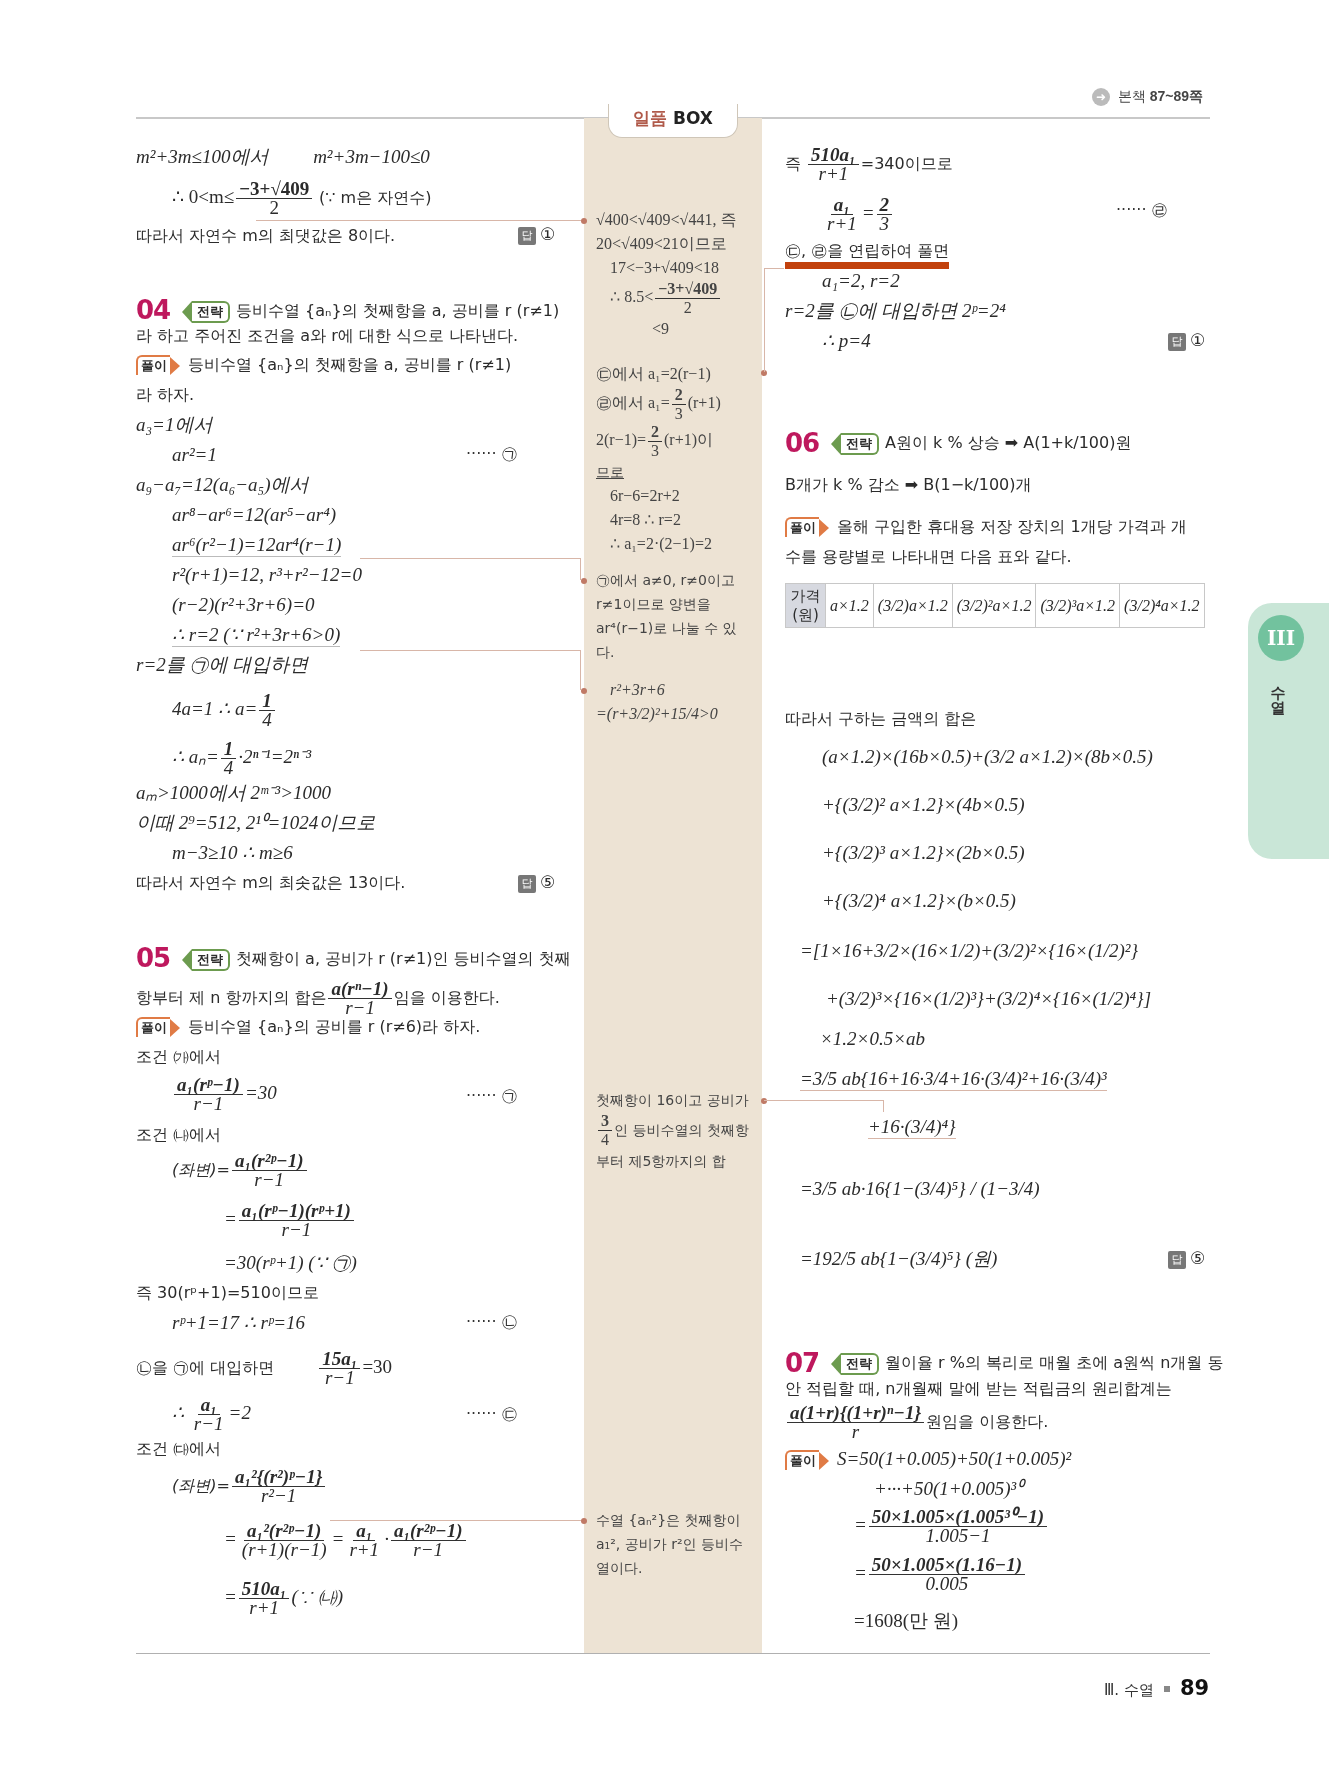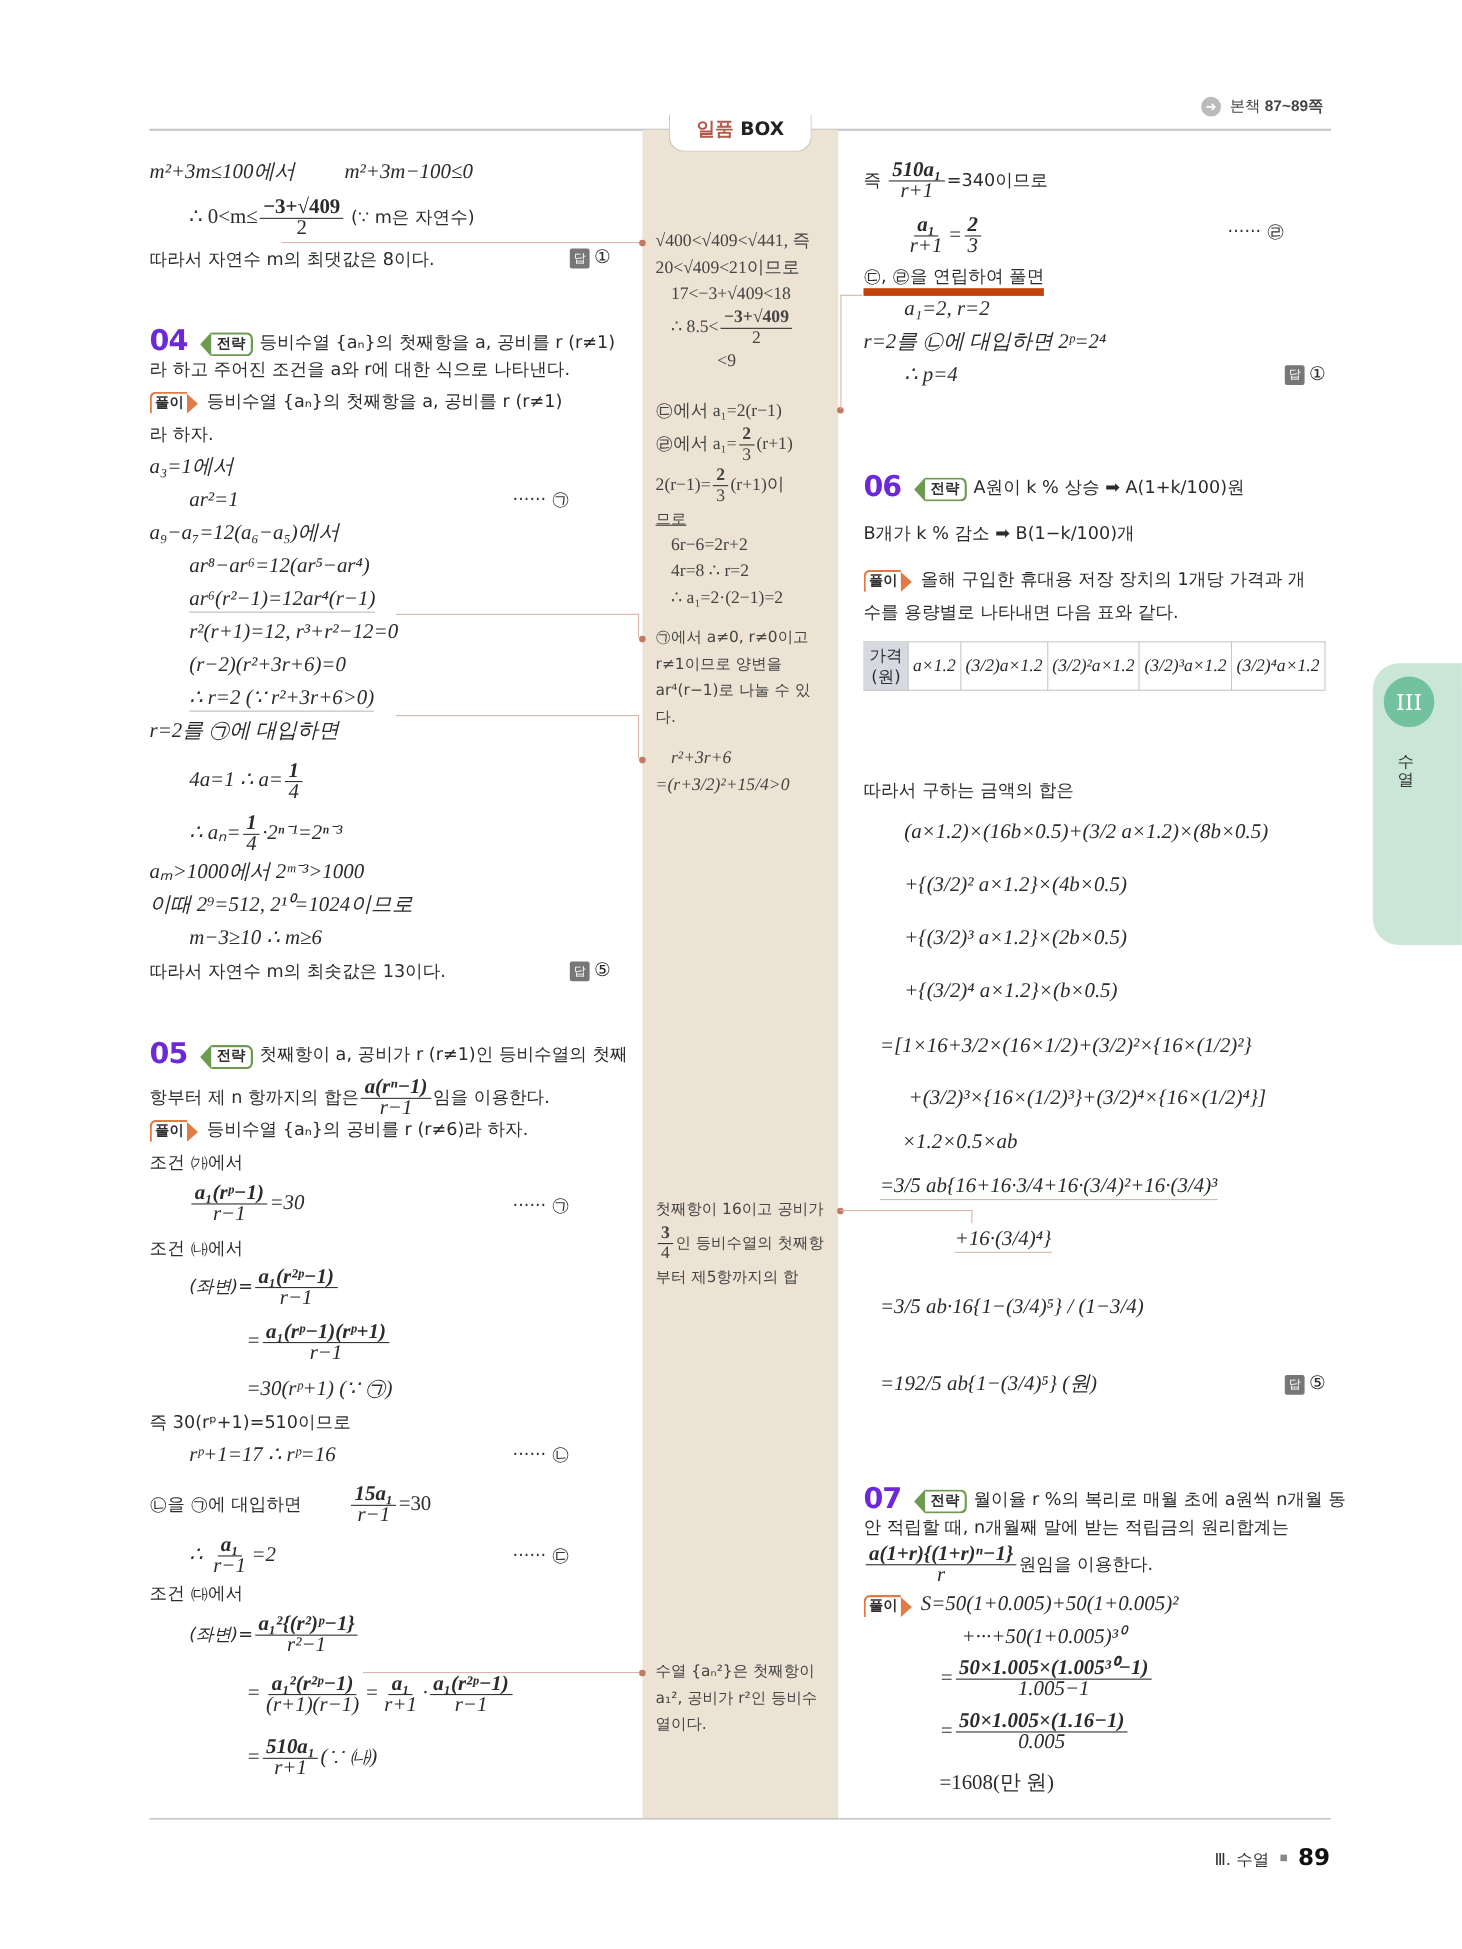--- a/index.html
+++ b/index.html
@@ -19,21 +19,21 @@
   #topline { left: 136px; top: 117px; width: 1074px; height: 2px; background: #c8c8c8; }
   #boxcol { left: 584px; top: 118px; width: 178px; height: 1535px; background: #ede3d4; }
   #boxtab { left: 608px; top: 104px; width: 130px; height: 34px; background: #fff; border: 1px solid #cfc6b8; border-top: none; border-radius: 0 0 14px 14px; text-align: center; font-family: "DejaVu Sans", sans-serif; font-weight: bold; font-size: 17px; line-height: 28px; }
   #boxtab .red { color: #b05a4a; }
   #boxtab .blk { color: #222; }
   #ref { left: 1092px; top: 88px; font-family: Liberation Sans, sans-serif; font-size: 14px; color: #444; white-space: nowrap; }
   #ref .arrow { display: inline-block; width: 18px; height: 18px; border-radius: 50%; background: #bbb; color: #fff; font-size: 12px; text-align: center; line-height: 18px; margin-right: 4px; }
   #ref b { font-weight: bold; }
 
   
-  .pnum { position: absolute; font-family: "DejaVu Sans", sans-serif; font-weight: bold; font-size: 26px; color: #6d28d9; letter-spacing: -1px; }
+  .pnum { position: absolute; font-family: "DejaVu Sans", sans-serif; font-weight: bold; font-size: 26px; color: #be185d; letter-spacing: -1px; }
   .badge-strat { display: inline-block; font-family: "DejaVu Sans", sans-serif; font-size: 13px; font-weight: bold; color: #2e2e2e; border: 2px solid #6c9b4f; border-left: none; border-radius: 0 6px 6px 0; padding: 0 5px 0 5px; line-height: 18px; position: relative; margin-left: 12px; margin-right: 6px; }
   .badge-strat::before { content: ""; position: absolute; left: -10px; top: -2px; border-right: 10px solid #6c9b4f; border-top: 11px solid transparent; border-bottom: 11px solid transparent; }
   .badge-sol { display: inline-block; font-family: "DejaVu Sans", sans-serif; font-size: 13px; font-weight: bold; color: #2e2e2e; border: 2px solid #e07b45; border-right: none; border-bottom: none; border-radius: 6px 0 0 0; padding: 0 3px; line-height: 18px; position: relative; margin-right: 18px; }
   .badge-sol::after { content: ""; position: absolute; right: -10px; top: 0px; border-left: 10px solid #e07b45; border-top: 9px solid transparent; border-bottom: 9px solid transparent; }
   .answer { position: absolute; font-family: "DejaVu Sans", sans-serif; font-size: 17px; white-space: nowrap; }
   .answer .dap { display: inline-block; width: 18px; height: 18px; background: #777; color: #fff; font-size: 11px; text-align: center; line-height: 18px; border-radius: 2px; margin-right: 4px; vertical-align: 1px; }
   .tag { position: absolute; font-size: 16px; white-space: nowrap; font-family: "DejaVu Sans", sans-serif; color: #333; }
 
   
   .note { position: absolute; font-family: "DejaVu Sans", sans-serif; font-size: 14px; line-height: 24px; color: #444; white-space: nowrap; }
@@ -42,21 +42,21 @@
   .conn { position: absolute; border-color: #d8b6a8; border-style: solid; border-width: 0; }
 
   
   #gbtable { position: absolute; left: 785px; top: 583px; border-collapse: collapse; font-family: "Liberation Serif", serif; font-size: 16px; }
   #gbtable td, #gbtable th { border: 1px solid #c8c8c8; text-align: center; height: 36px; padding: 0 4px; }
   #gbtable th { background: #d7d9e0; font-weight: normal; }
   #gbtable th.rh, #gbtable td.rh { background: #d7d9e0; font-family: "DejaVu Sans", sans-serif; font-size: 15px; width: 40px; }
   #gbtable tr.price td { height: 44px; }
 
   
-  #sidetab { left: 1248px; top: 603px; width: 81px; height: 256px; background: #c9e6d7; border-radius: 24px 0 0 24px; }
+  #sidetab { left: 1248px; top: 603px; width: 81px; height: 256px; background: #c9e6d7; border-radius: 24px 0 0 24px; font-weight: bold; }
   #sidetab .circ { position: absolute; left: 10px; top: 12px; width: 46px; height: 46px; border-radius: 50%; background: #72c29e; color: #fff; text-align: center; line-height: 46px; font-size: 20px; }
   #sidetab .lbl { position: absolute; left: 20px; top: 72px; writing-mode: vertical-rl; font-family: "DejaVu Sans", sans-serif; font-size: 15px; color: #333; }
 
   #botline { left: 136px; top: 1653px; width: 1074px; height: 1px; background: #b0b0b0; }
   #footer { left: 1104px; top: 1676px; white-space: nowrap; font-family: "DejaVu Sans", sans-serif; font-size: 15px; color: #333; }
   #footer .sq { display: inline-block; width: 6px; height: 6px; background: #888; margin: 0 10px; vertical-align: 3px; }
   #footer .pg { font-weight: bold; font-size: 21px; color: #111; }
 </style>
 </head>
 <body>

